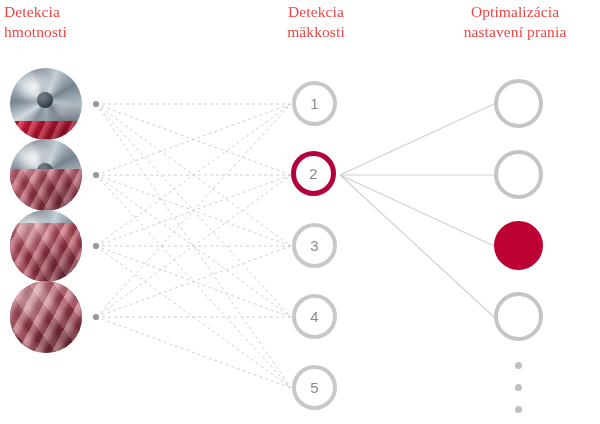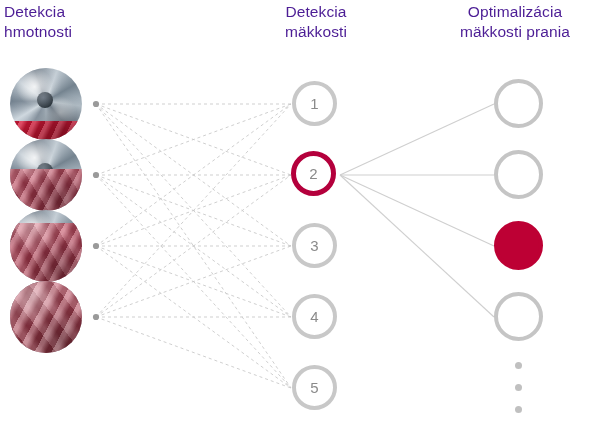--- a/index.html
+++ b/index.html
@@ -20,22 +20,22 @@
     left: 0; top: 0;
     width: 600px;
     height: 424px;
   }
 
   
   .col-title {
     position: absolute;
     font-size: 15.5px;
     line-height: 20px;
-    color: #4c1d95;
-    font-family: Liberation Sans, sans-serif;
+    color: #ef4444;
+    font-family: Liberation Serif, serif;
     white-space: pre-line;
     letter-spacing: 0.1px;
   }
   #title-weight   { left: 4px;   top: 2px;  text-align: left; width: 140px; }
   #title-softness { left: 252px; top: 2px;  text-align: center; width: 128px; }
   #title-optim    { left: 430px; top: 2px;  text-align: center; width: 170px; }
 
   
   #edges {
     position: absolute;
@@ -157,21 +157,21 @@
 
 <div id="stage">
 
   <div id="title-weight" class="col-title">Detekcia
 hmotnosti</div>
 
   <div id="title-softness" class="col-title">Detekcia
 mäkkosti</div>
 
   <div id="title-optim" class="col-title">Optimalizácia
-mäkkosti prania</div>
+nastavení prania</div>
 
   <svg id="edges" viewBox="0 0 600 424" xmlns="http://www.w3.org/2000/svg">
 
     <g stroke="#c9c9c9" stroke-width="0.9" stroke-dasharray="3,3" fill="none">
 
       <line x1="96" y1="104" x2="291" y2="104"></line>
       <line x1="96" y1="104" x2="291" y2="175"></line>
       <line x1="96" y1="104" x2="291" y2="246"></line>
       <line x1="96" y1="104" x2="291" y2="317"></line>
       <line x1="96" y1="104" x2="291" y2="388"></line>

